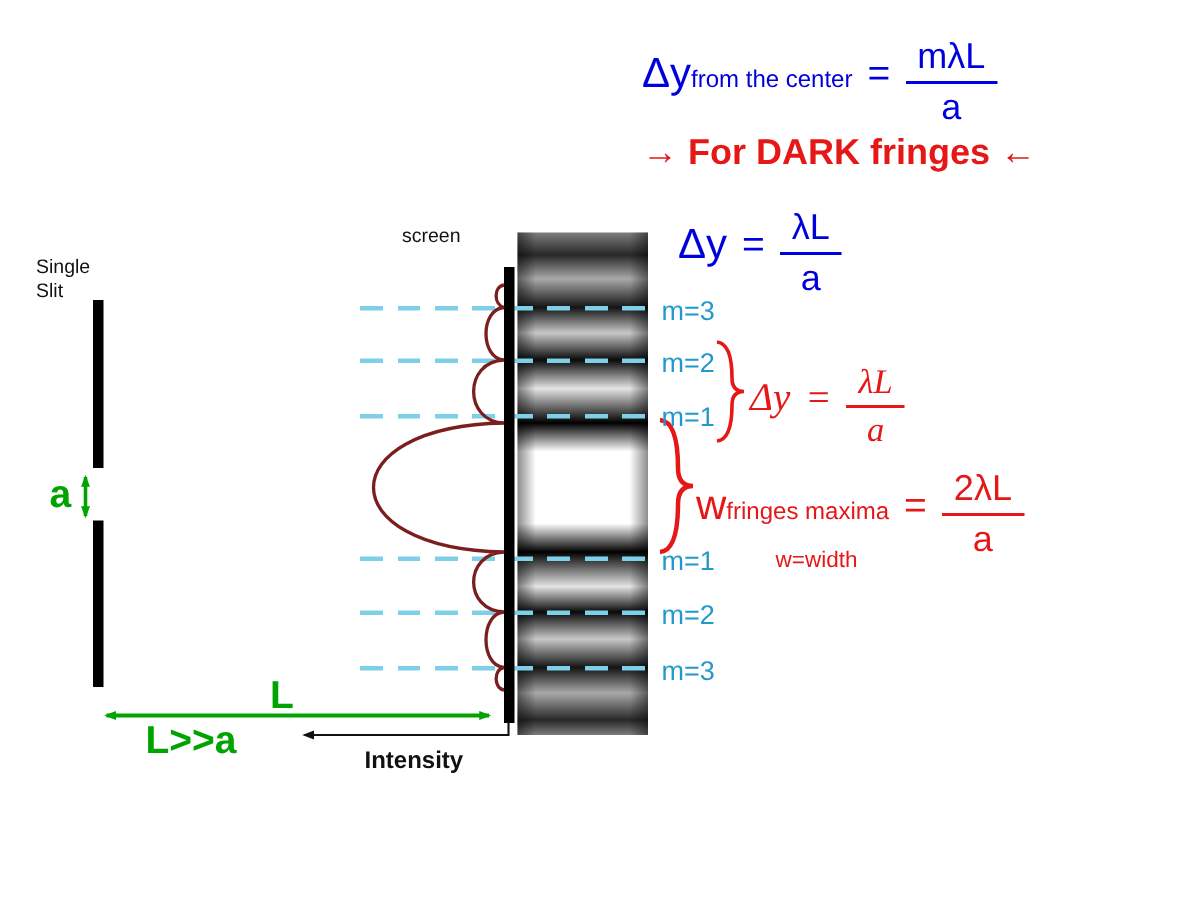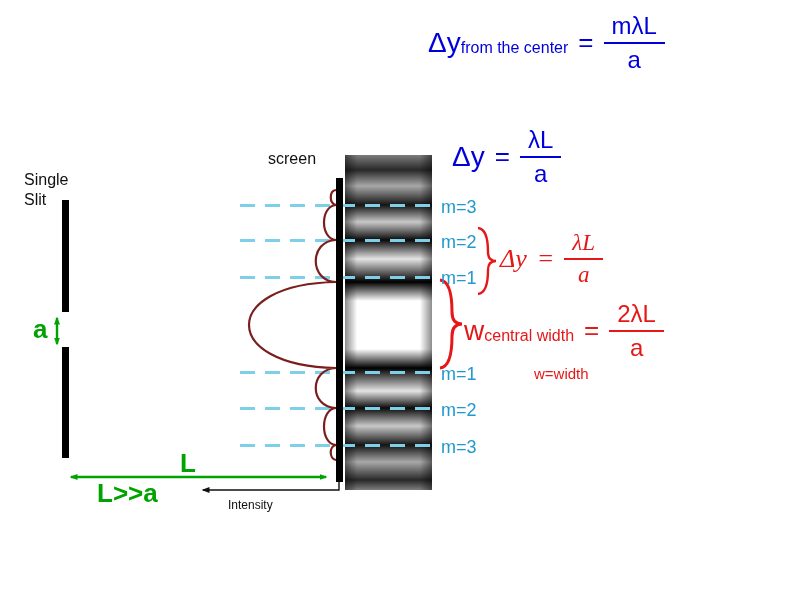--- a/index.html
+++ b/index.html
@@ -10,21 +10,21 @@
   .blue  { color:#0000dd; }
   .red   { color:#e51717; }
 
   
   .formula { display:flex; align-items:center; gap:8px; white-space:nowrap; }
   .formula .lhs  { display:flex; align-items:flex-end; }
   .formula .lead { font-size:28px; }
   .formula .sub  { font-size:16px; padding-bottom:2px; }
   .formula .eq   { font-size:26px; padding:0 2px; }
   .frac { display:inline-flex; flex-direction:column; align-items:center; font-size:24px; line-height:1.15; }
-  .frac .num { border-bottom:2px solid currentColor; padding:0 8px 2px; }
+  .frac .num { border-bottom:2px solid currentColor; padding:0 8px 2px;margin-top:12px; }
   .frac .den { padding-top:2px; }
   .serifm { font-family:"Liberation Serif", serif; font-style:italic; }
   .serifm .lead { font-size:26px; }
   .serifm .frac { font-size:23px; }
 
   .dark-line { font-size:24px; font-weight:700; color:#e51717; white-space:nowrap; }
 
   
   .pattern { left:345px; top:155px; width:87px; height:335px;
     background:linear-gradient(to bottom,
@@ -37,21 +37,21 @@
     background:linear-gradient(90deg, rgba(0,0,0,.45) 0%, rgba(0,0,0,0) 14%, rgba(0,0,0,0) 86%, rgba(0,0,0,.45) 100%); }
 
   .dash { left:240px; width:196px; height:3px;
     background:repeating-linear-gradient(90deg, #7ecfe8 0 15px, rgba(0,0,0,0) 15px 25px); }
 
   .bar { background:#000; }
   .screen-bar { left:336px; top:178px; width:7px; height:304px; }
   .slit-top    { left:62px; top:200px; width:7px; height:112px; }
   .slit-bottom { left:62px; top:347px; width:7px; height:111px; }
 
-  .plain { font-size:16px; color:#111; line-height:1.25; }
+  .plain { font-size:13px; color:#111; line-height:1.25; }
   .mlabel { font-size:18px; color:#2299cc; white-space:nowrap; }
   .big-green { font-size:26px; font-weight:700; color:#00a300; }
   .note { font-size:15px; color:#e51717; }
 
   svg.overlay { position:absolute; left:0; top:0; pointer-events:none; }
 </style>
 </head>
 <body>
 
 <div class="stage">
@@ -105,20 +105,21 @@
       <span class="lead">Δy</span>
       <span class="sub">from the center</span>
     </span>
     <span class="eq">=</span>
     <span class="frac">
       <span class="num">mλL</span>
       <span class="den">a</span>
     </span>
   </div>
 
+  <div class="abs dark-line" style="left:428px; top:88px;">→ For DARK fringes ←</div>
 
   <div class="abs formula blue" style="left:452px; top:126px;">
     <span class="lhs">
       <span class="lead">Δy</span>
     </span>
     <span class="eq">=</span>
     <span class="frac">
       <span class="num">λL</span>
       <span class="den">a</span>
     </span>
@@ -129,30 +130,30 @@
     <span class="eq">=</span>
     <span class="frac">
       <span class="num">λL</span>
       <span class="den">a</span>
     </span>
   </div>
 
   <div class="abs formula red" style="left:464px; top:300px;">
     <span class="lhs">
       <span class="lead">w</span>
-      <span class="sub">central width</span>
+      <span class="sub">fringes maxima</span>
     </span>
     <span class="eq">=</span>
     <span class="frac">
       <span class="num">2λL</span>
       <span class="den">a</span>
     </span>
   </div>
 
-  <div class="abs note" style="left:534px; top:365px;">w=width</div>
+  <div class="abs note" style="left:517px; top:365px;">w=width</div>
 
   <div class="abs mlabel" style="left:441px; top:197px;">m=3</div>
   <div class="abs mlabel" style="left:441px; top:232px;">m=2</div>
   <div class="abs mlabel" style="left:441px; top:268px;">m=1</div>
   <div class="abs mlabel" style="left:441px; top:364px;">m=1</div>
   <div class="abs mlabel" style="left:441px; top:400px;">m=2</div>
   <div class="abs mlabel" style="left:441px; top:437px;">m=3</div>
 
   <div class="abs plain" style="left:24px; top:170px;">
     <div>Single</div>
@@ -160,15 +161,15 @@
   </div>
 
   <div class="abs plain" style="left:268px; top:149px;">screen</div>
 
   <div class="abs big-green" style="left:33px; top:314px;">a</div>
 
   <div class="abs big-green" style="left:180px; top:448px;">L</div>
 
   <div class="abs big-green" style="left:97px; top:478px;">L&gt;&gt;a</div>
 
-  <div class="abs plain" style="left:228px; top:498px; font-size:12px;">Intensity</div>
+  <div class="abs plain" style="left:243px; top:498px; font-size:16px;font-weight:bold;">Intensity</div>
 
 </div>
 
 </body></html>

